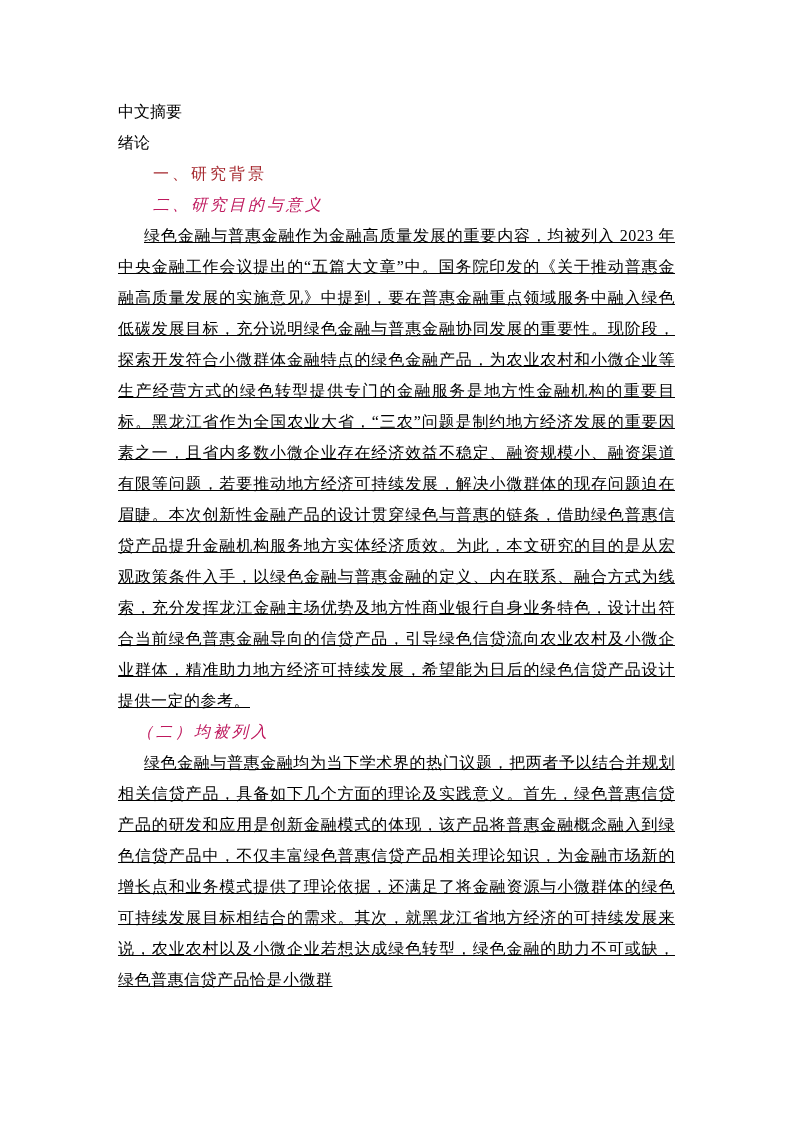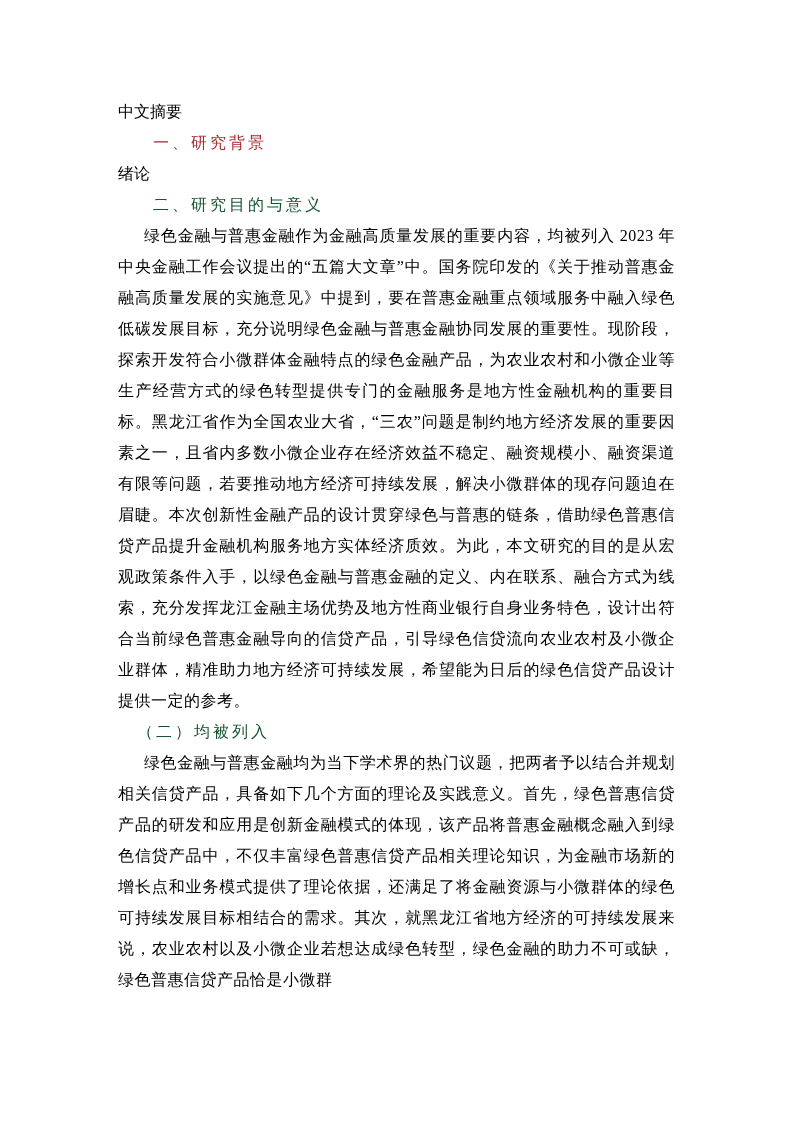--- a/index.html
+++ b/index.html
@@ -20,35 +20,36 @@
   .line { white-space: nowrap; }
   .heading-num {
     padding-left: 35px;
     letter-spacing: 3px;
   }
   .heading-paren {
     padding-left: 19px;
     letter-spacing: 3px;
   }
   .red  { color: #a5282e; }
-  .blue { color: #14532d; }
+  .blue { color: #be185d; font-style: italic; }
   .para {
     text-align: justify;
     text-indent: 26px;
     letter-spacing: 0.5px;
+    text-decoration: underline;
   }
 </style>
 </head>
 <body>
 
 <div class="page">
   <div class="line">中文摘要</div>
+  <div class="line">绪论</div>
+
   <div class="line heading-num red">一、研究背景</div>
-
-  <div class="line">绪论</div>
   <div class="line heading-num blue">二、研究目的与意义</div>
 
   <p class="para">绿色金融与普惠金融作为金融高质量发展的重要内容，均被列入 2023 年中央金融工作会议提出的“五篇大文章”中。国务院印发的《关于推动普惠金融高质量发展的实施意见》中提到，要在普惠金融重点领域服务中融入绿色低碳发展目标，充分说明绿色金融与普惠金融协同发展的重要性。现阶段，探索开发符合小微群体金融特点的绿色金融产品，为农业农村和小微企业等生产经营方式的绿色转型提供专门的金融服务是地方性金融机构的重要目标。黑龙江省作为全国农业大省，“三农”问题是制约地方经济发展的重要因素之一，且省内多数小微企业存在经济效益不稳定、融资规模小、融资渠道有限等问题，若要推动地方经济可持续发展，解决小微群体的现存问题迫在眉睫。本次创新性金融产品的设计贯穿绿色与普惠的链条，借助绿色普惠信贷产品提升金融机构服务地方实体经济质效。为此，本文研究的目的是从宏观政策条件入手，以绿色金融与普惠金融的定义、内在联系、融合方式为线索，充分发挥龙江金融主场优势及地方性商业银行自身业务特色，设计出符合当前绿色普惠金融导向的信贷产品，引导绿色信贷流向农业农村及小微企业群体，精准助力地方经济可持续发展，希望能为日后的绿色信贷产品设计提供一定的参考。</p>
 
   <div class="line heading-paren blue">（二）均被列入</div>
 
   <p class="para">绿色金融与普惠金融均为当下学术界的热门议题，把两者予以结合并规划相关信贷产品，具备如下几个方面的理论及实践意义。首先，绿色普惠信贷产品的研发和应用是创新金融模式的体现，该产品将普惠金融概念融入到绿色信贷产品中，不仅丰富绿色普惠信贷产品相关理论知识，为金融市场新的增长点和业务模式提供了理论依据，还满足了将金融资源与小微群体的绿色可持续发展目标相结合的需求。其次，就黑龙江省地方经济的可持续发展来说，农业农村以及小微企业若想达成绿色转型，绿色金融的助力不可或缺，绿色普惠信贷产品恰是小微群</p>
 </div>
 
 </body></html>

